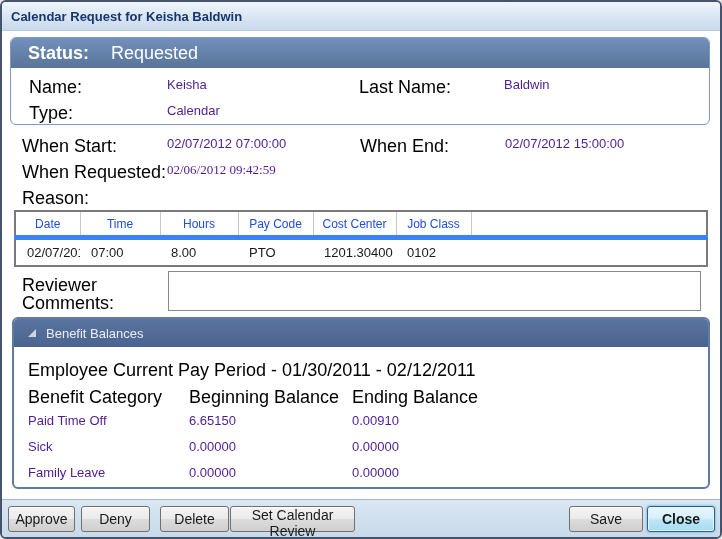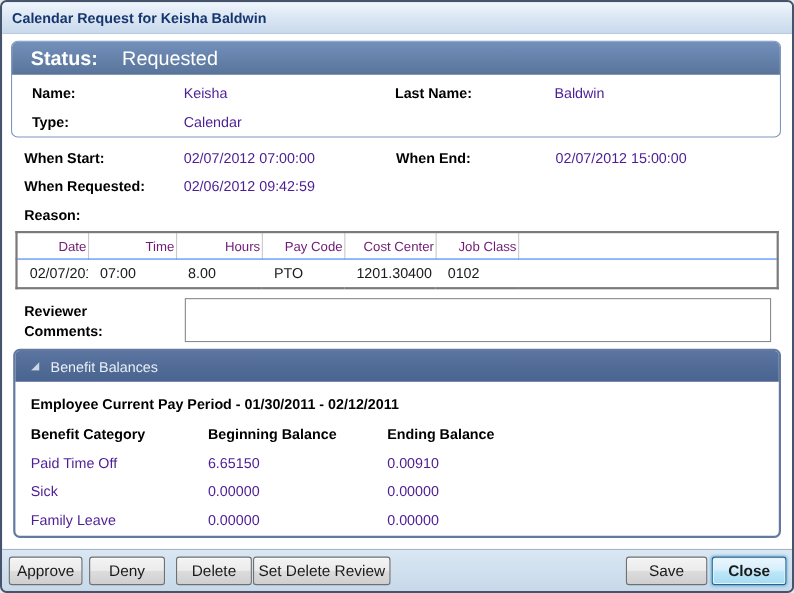--- a/index.html
+++ b/index.html
@@ -10,42 +10,42 @@
   
   .titlebar {
     height:29px; box-sizing:border-box;
     background:linear-gradient(#eff5fc, #d9e5f3 55%, #c9d9ec);
     border-bottom:1px solid #b7c9de;
     display:flex; align-items:center; padding:0 9px;
   }
   .titlebar .title { font-size:13px; font-weight:bold; color:#16366e; }
   
   .content { position:relative; height:468px; background:#ffffff; }
-  .flabel { position:absolute; font-size:13px; font-weight:bold; color:#000; white-space:nowrap; }
+  .flabel { position:absolute; font-size:18px; font-weight:normal; color:#000; white-space:nowrap; }
   .fvalue { position:absolute; font-size:13px; color:#4c1d95; white-space:nowrap; }
   
   .group1 {
     position:absolute; left:8px; top:6px; width:700px; height:88px; box-sizing:border-box;
     border:1px solid #7e98c0; border-radius:6px; background:#fff;
   }
   .ghead1 {
     height:30px; border-radius:5px 5px 0 0;
     background:linear-gradient(#7390bc, #587499);
     display:flex; align-items:center; color:#fff; font-size:18px;
   }
   .ghead1 .glabel { font-weight:bold; margin-left:17px; }
   .ghead1 .gvalue { margin-left:22px; }
   
   .shift-table {
     position:absolute; left:12px; top:179px; width:694px; box-sizing:border-box;
     border:2px solid #7a7a7a; border-collapse:collapse; table-layout:fixed; background:#fff;
   }
   .shift-table th {
-    height:21px; font-size:12px; font-weight:normal; color:#701a75; text-align:right;
-    border-right:1px solid #c9c9c9; border-bottom:1px solid #3b82f6; white-space:nowrap; overflow:hidden;
+    height:21px; font-size:12px; font-weight:normal; color:#1d4ed8; text-align:center;
+    border-right:1px solid #c9c9c9; border-bottom:5px solid #3b82f6; white-space:nowrap; overflow:hidden;
   }
   .shift-table th:last-child { border-right:none; }
   .shift-table td {
     height:23px; font-size:13px; color:#1a1a1a; padding-left:11px;
     white-space:nowrap; overflow:hidden;
   }
   
   .reviewer-box {
     position:absolute; left:166px; top:240px; width:533px; height:40px; box-sizing:border-box;
     border:1px solid #8a8a8a; background:#fff; resize:none; outline:none;
@@ -108,21 +108,21 @@
       <span class="fvalue" style="left:493px; top:39px;">Baldwin</span>
       <span class="flabel" style="left:18px; top:65px;">Type:</span>
       <span class="fvalue" style="left:156px; top:65px;">Calendar</span>
     </div>
 
     <span class="flabel" style="left:20px;  top:105px;">When Start:</span>
     <span class="fvalue" style="left:165px; top:105px;">02/07/2012 07:00:00</span>
     <span class="flabel" style="left:358px; top:105px;">When End:</span>
     <span class="fvalue" style="left:503px; top:105px;">02/07/2012 15:00:00</span>
     <span class="flabel" style="left:20px;  top:131px;">When Requested:</span>
-    <span class="fvalue" style="left:165px; top:131px;">02/06/2012 09:42:59</span>
+    <span class="fvalue" style="left:165px; top:131px;font-family:Liberation Serif, serif;">02/06/2012 09:42:59</span>
     <span class="flabel" style="left:20px;  top:157px;">Reason:</span>
     <span class="fvalue" style="left:165px; top:157px;"></span>
 
     <table class="shift-table">
       <colgroup>
         <col style="width:65px">
           <col style="width:80px">
           <col style="width:78px">
         <col style="width:75px">
           <col style="width:83px">
@@ -180,18 +180,18 @@
       <span class="fvalue" style="left:175px; top:146px;">0.00000</span>
       <span class="fvalue" style="left:338px; top:146px;">0.00000</span>
     </div>
 
   </div>
 
   <div class="footer">
     <button class="btn" style="left:6px;   width:67px;">Approve</button>
     <button class="btn" style="left:79px;  width:69px;">Deny</button>
     <button class="btn" style="left:158px; width:69px;">Delete</button>
-    <button class="btn" style="left:228px; width:125px;">Set Delete Review</button>
+    <button class="btn" style="left:228px; width:125px;">Set Calendar Review</button>
     <button class="btn" style="left:567px; width:74px;">Save</button>
     <button class="btn btn-close" style="left:645px; width:68px;font-weight:bold;">Close</button>
   </div>
 
 </div>
 
 </body></html>

